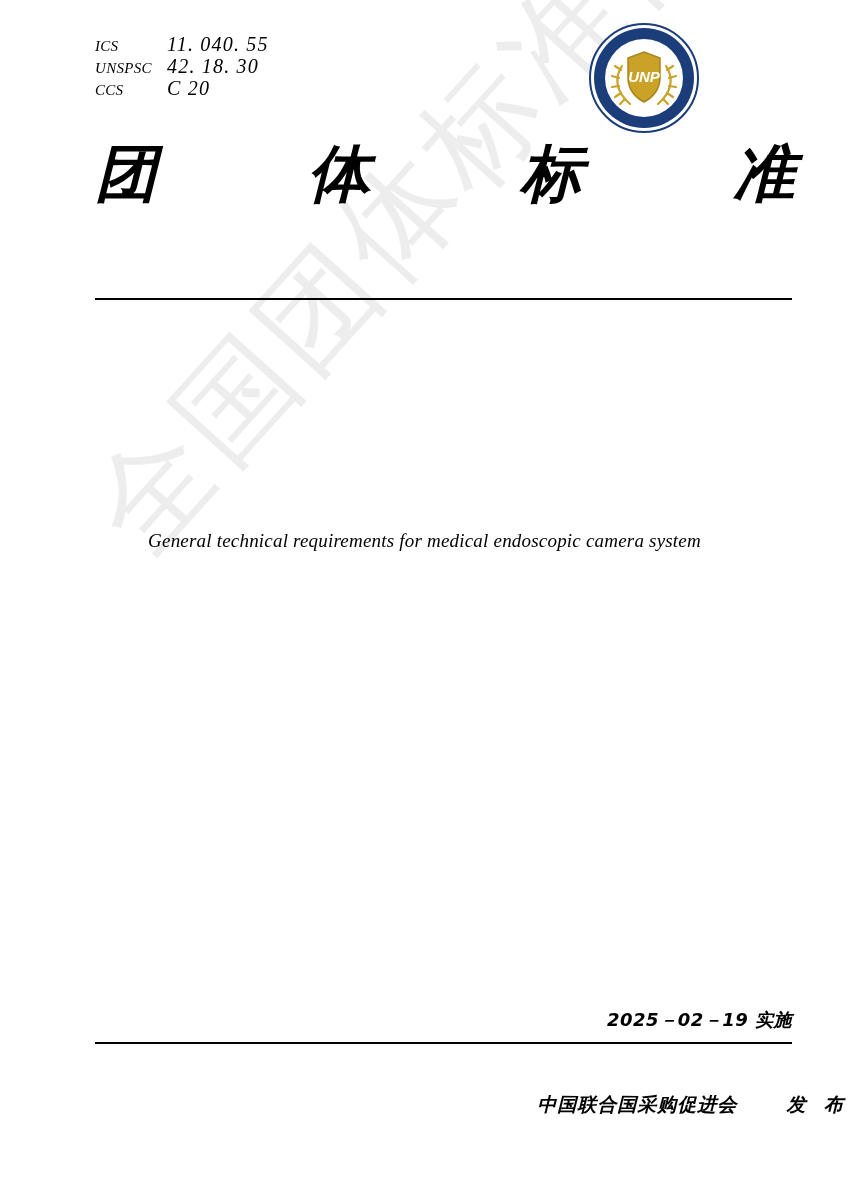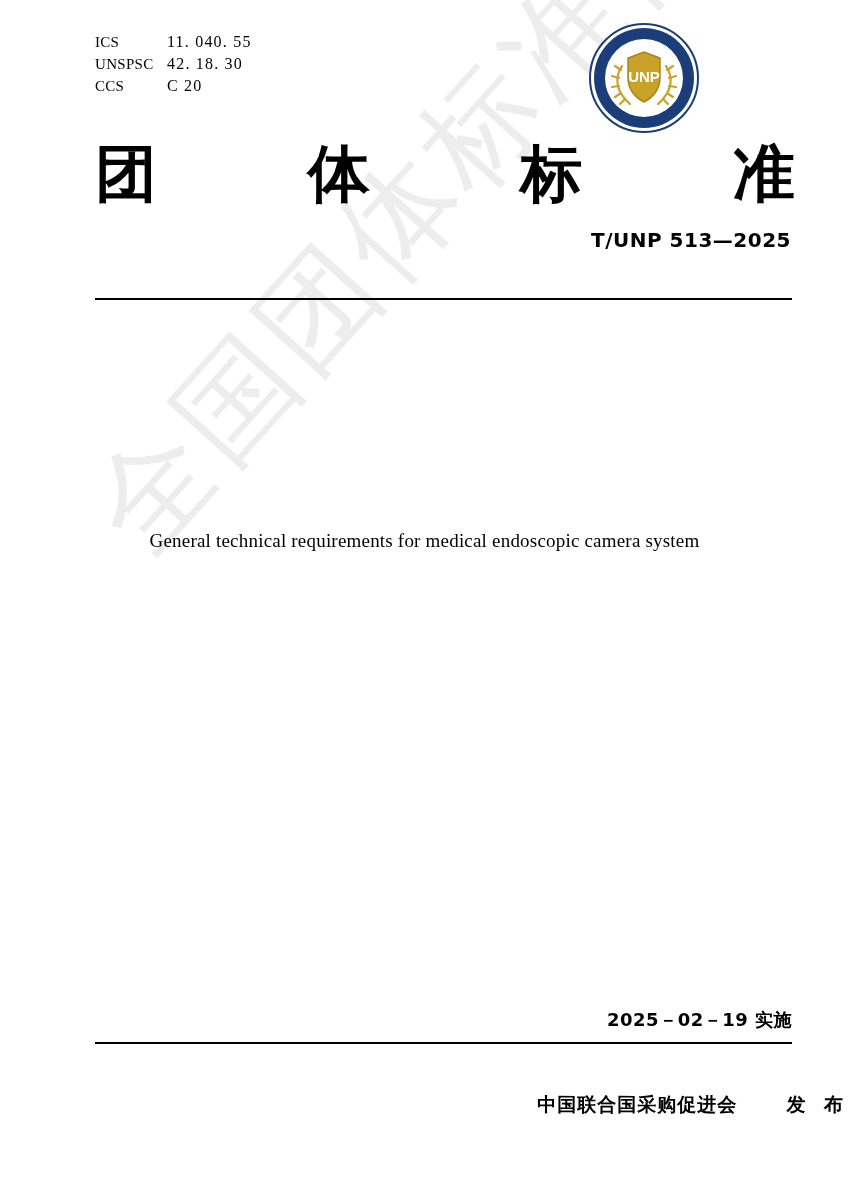--- a/index.html
+++ b/index.html
@@ -46,41 +46,42 @@
     transform-origin: 30% 40%;
     white-space: nowrap;
   }
 
   
   .content {
     position: relative;
     z-index: 2;
     width: 849px;
     height: 1028px;
+    font-style: italic;
   }
 
   
   .codes {
     position: absolute;
     left: 95px;
     top: 33px;
     font-family: "Liberation Serif", serif;
   }
   .code-row {
     display: flex;
     align-items: baseline;
     height: 22px;
   }
   .code-label {
     width: 72px;
     font-size: 15px;
     letter-spacing: 0.3px;
   }
   .code-value {
-    font-size: 16px;
+    font-size: 20px;
     letter-spacing: 1.2px;
   }
 
   
   .emblem {
     position: absolute;
     left: 588px;
     top: 22px;
     width: 112px;
     height: 112px;
@@ -231,21 +232,20 @@
       </svg>
     </div>
 
     <div class="big-title">
       <span>团</span>
       <span>体</span>
       <span>标</span>
       <span>准</span>
     </div>
 
-    <div class="std-no">T/UNP 513—2025</div>
 
     <div class="rule-top"></div>
 
     <div class="doc-title-en">General technical requirements for medical endoscopic camera system</div>
 
     <div class="date-right">2025－02－19 实施</div>
     <div class="rule-bottom"></div>
 
     <div class="publisher">
       <span>中国联合国采购促进会</span>

